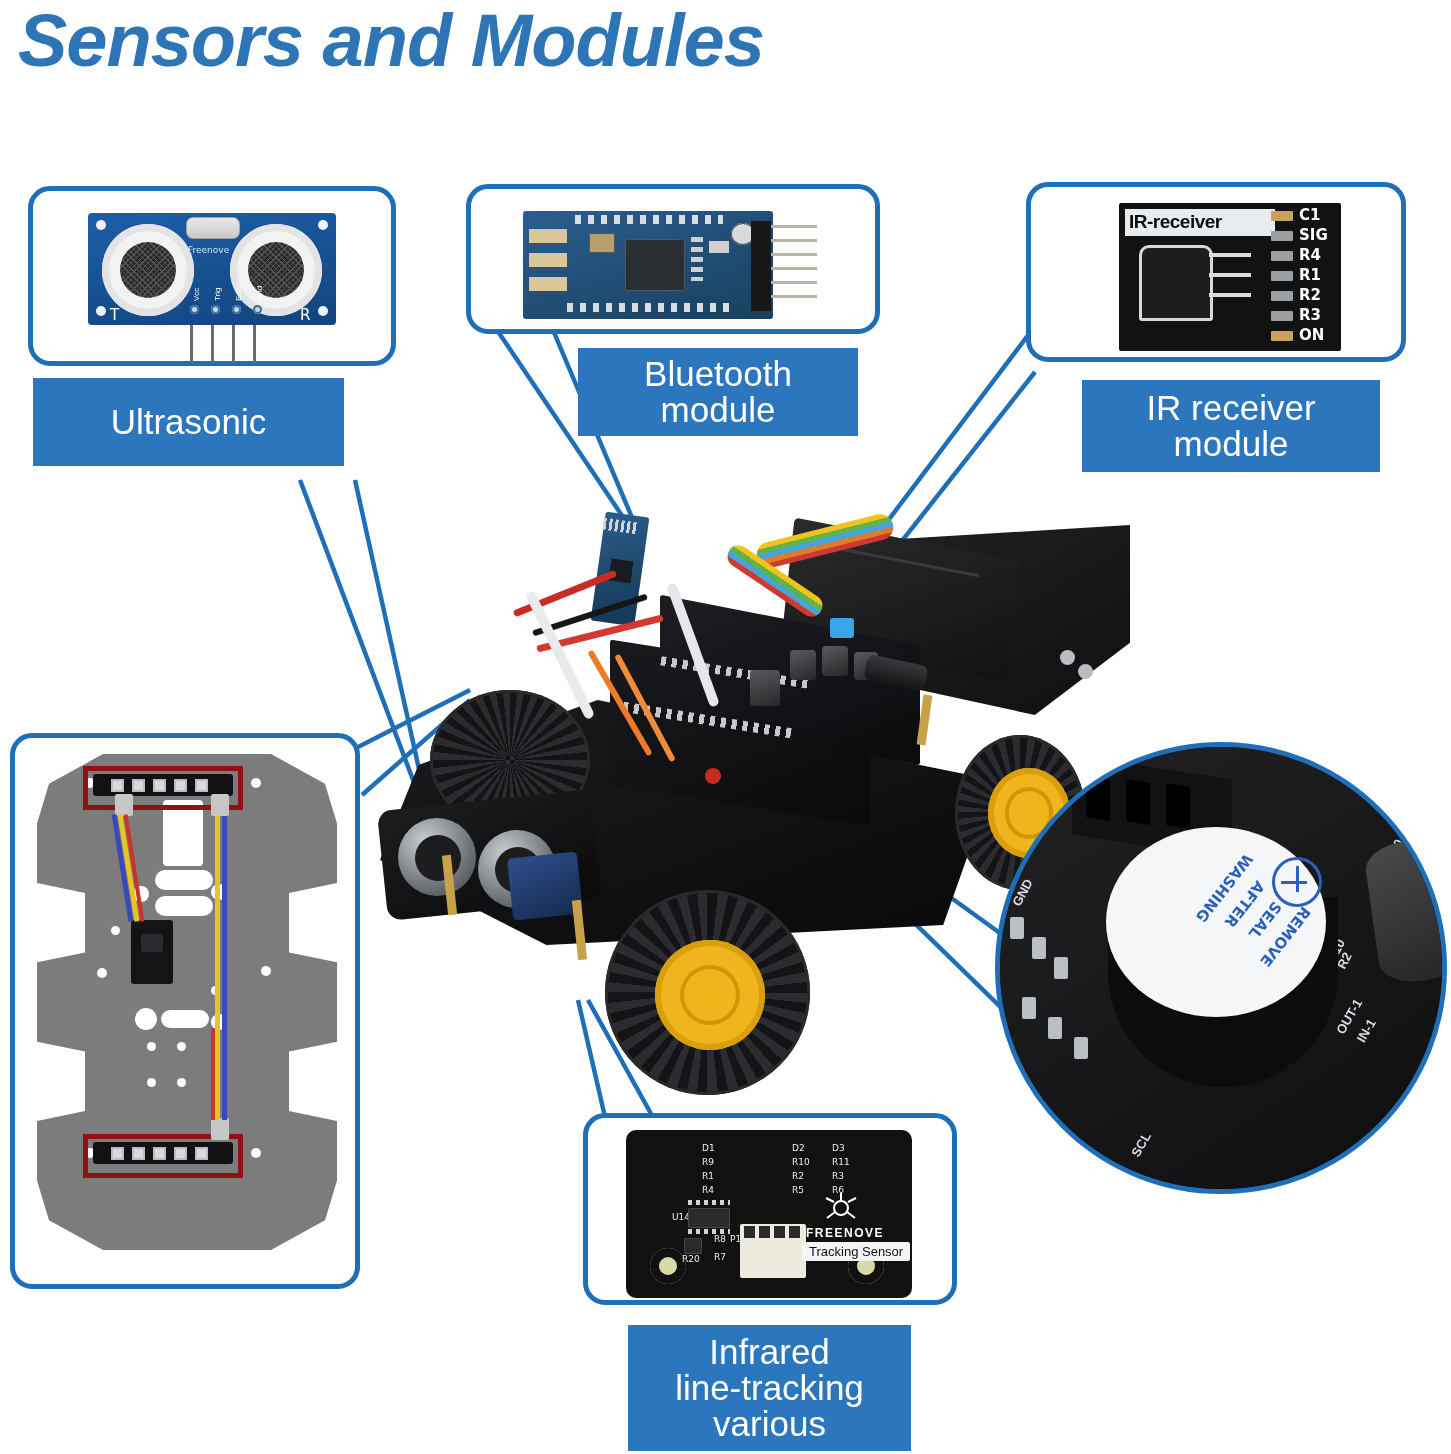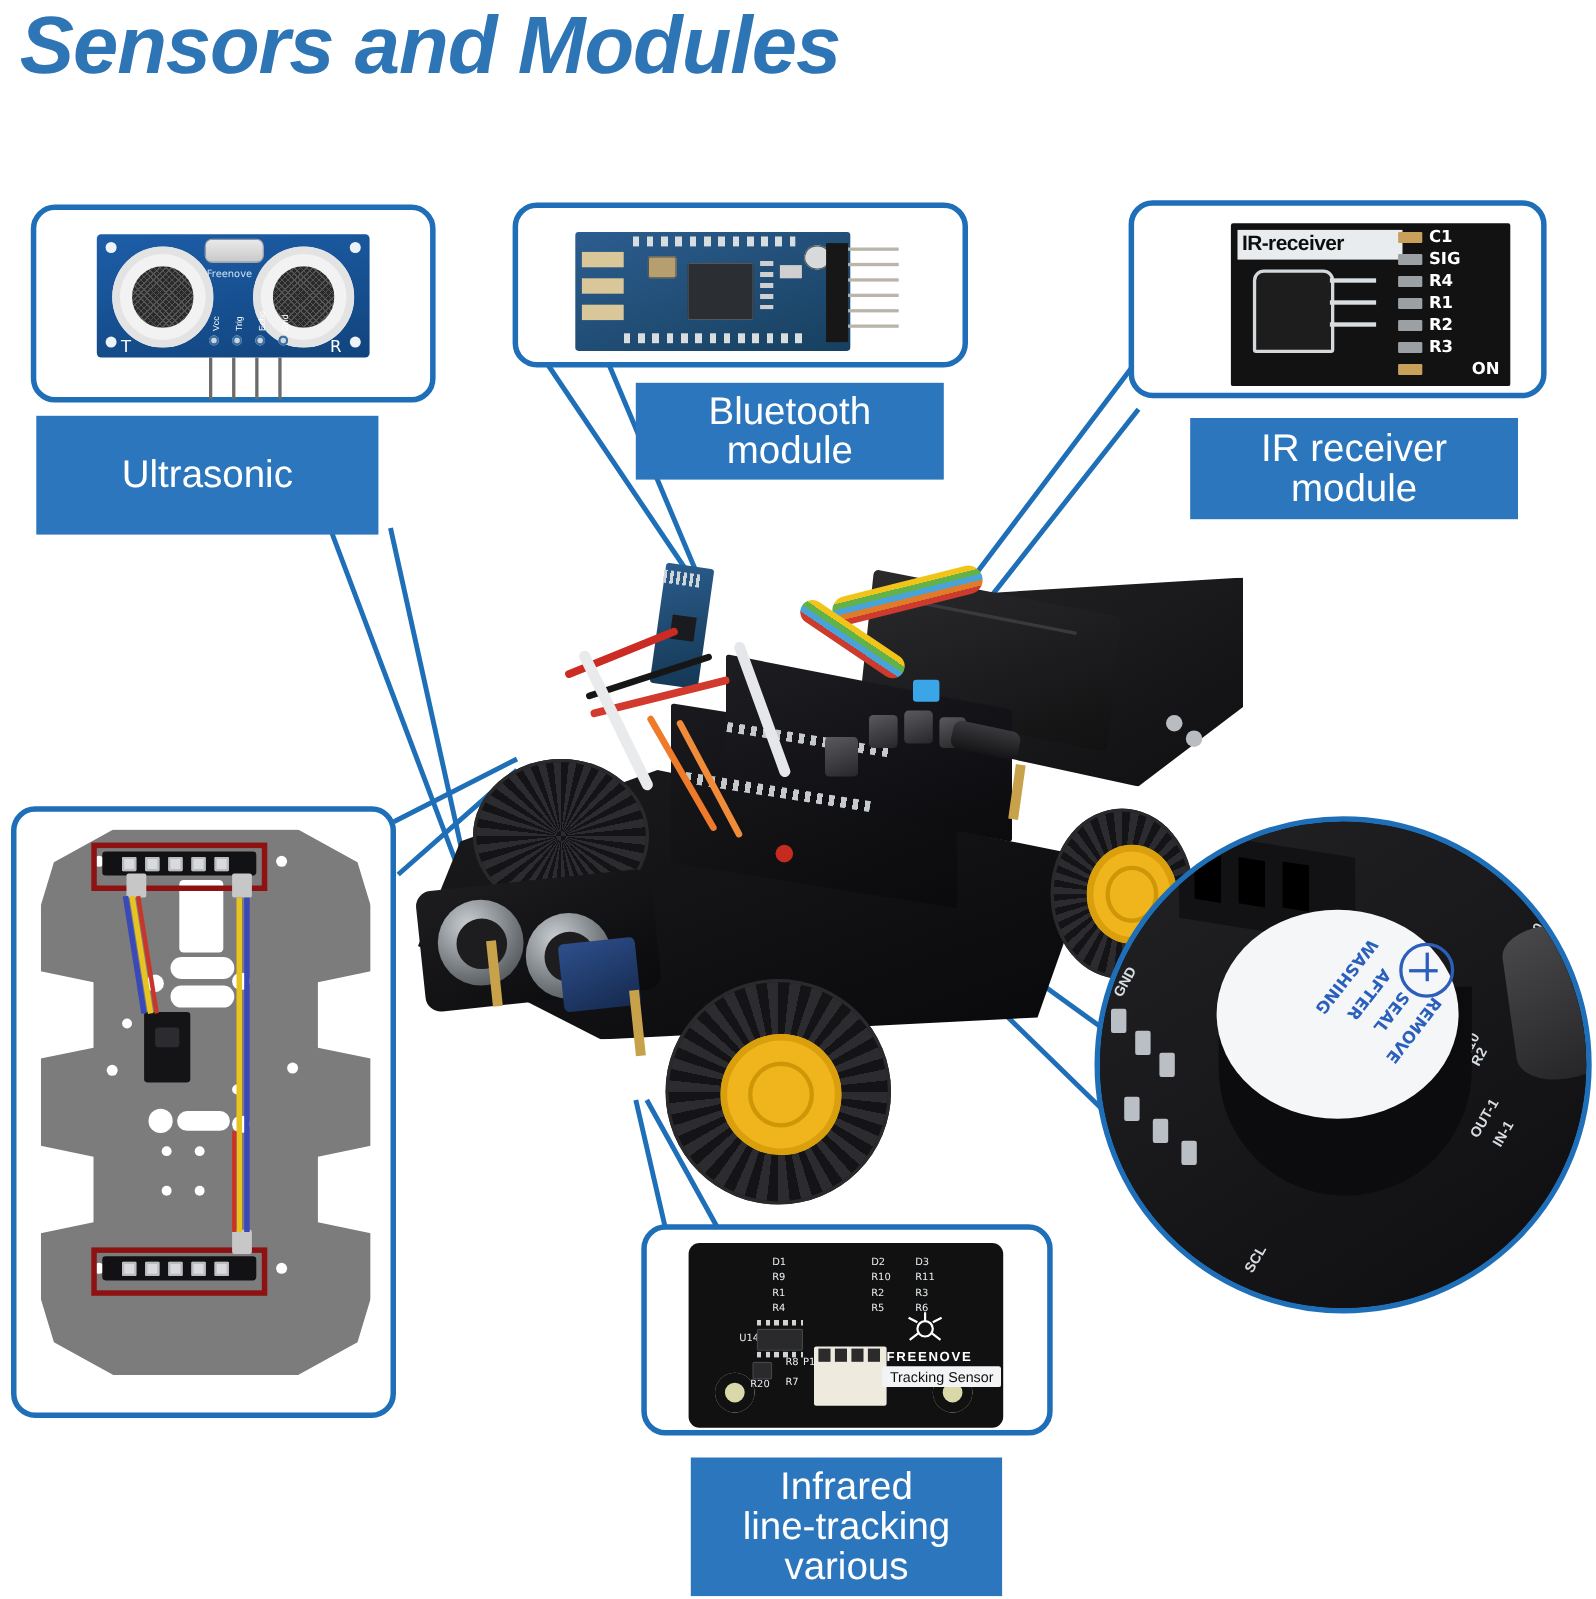--- a/index.html
+++ b/index.html
@@ -268,21 +268,21 @@
       <div class="us-txt" style="left:22px;top:93px;font-size:15px;color:#fff;">T</div>
       <div class="us-txt" style="left:212px;top:93px;font-size:15px;color:#fff;">R</div>
     </div>
 
     <div class="us-leg" style="left:157px;top:134px;height:38px;"></div>
     <div class="us-leg" style="left:178px;top:134px;height:38px;"></div>
     <div class="us-leg" style="left:199px;top:134px;height:38px;"></div>
     <div class="us-leg" style="left:220px;top:134px;height:38px;"></div>
   </div>
 
-  <div class="chip" style="left:33px;top:378px;width:311px;height:108px;font-size:35px;flex-direction:column;">
+  <div class="chip" style="left:33px;top:378px;width:311px;height:88px;font-size:35px;flex-direction:column;">
     <span>Ultrasonic</span>
   </div>
 
   <div class="frame" style="left:466px;top:184px;width:414px;height:150px;">
     <div class="bt-board" style="left:52px;top:22px;width:250px;height:108px;">
       <div class="bt-ant" style="left:6px;top:18px;width:38px;height:14px;"></div>
       <div class="bt-ant" style="left:6px;top:42px;width:38px;height:14px;"></div>
       <div class="bt-ant" style="left:6px;top:66px;width:38px;height:14px;"></div>
       <div class="bt-chip" style="left:102px;top:28px;width:60px;height:52px;"></div>
       <div class="bt-chip" style="left:66px;top:22px;width:26px;height:20px;background:#b59f6e;"></div>
@@ -300,21 +300,21 @@
       <div class="bt-pin" style="left:248px;top:84px;width:46px;"></div>
     </div>
   </div>
 
   <div class="chip" style="left:578px;top:348px;width:280px;height:88px;font-size:35px;flex-direction:column;">
     <span>Bluetooth</span>
     <span>module</span>
   </div>
 
   <div class="frame" style="left:1026px;top:182px;width:380px;height:180px;">
-    <div class="ir-board" style="left:88px;top:16px;width:254px;height:148px;">
+    <div class="ir-board" style="left:88px;top:16px;width:222px;height:148px;">
       <div class="ir-silk" style="left:6px;top:6px;width:150px;height:27px;"></div>
       <div class="ir-title" style="left:10px;top:8px;">IR-receiver</div>
 
       <div class="ir-can" style="left:20px;top:42px;width:68px;height:70px;"></div>
       <div class="ir-lead" style="left:90px;top:50px;width:42px;"></div>
       <div class="ir-lead" style="left:90px;top:70px;width:42px;"></div>
       <div class="ir-lead" style="left:90px;top:90px;width:42px;"></div>
 
       <div class="ir-res" style="left:152px;top:8px;width:22px;height:10px;background:#c9a05a;"></div>
       <div class="ir-res" style="left:152px;top:28px;width:22px;height:10px;"></div>
@@ -323,21 +323,21 @@
       <div class="ir-res" style="left:152px;top:88px;width:22px;height:10px;"></div>
       <div class="ir-res" style="left:152px;top:108px;width:22px;height:10px;"></div>
       <div class="ir-res" style="left:152px;top:128px;width:22px;height:10px;background:#c9a05a;"></div>
 
       <div class="ir-lbl" style="left:180px;top:3px;">C1</div>
       <div class="ir-lbl" style="left:180px;top:23px;">SIG</div>
       <div class="ir-lbl" style="left:180px;top:43px;">R4</div>
       <div class="ir-lbl" style="left:180px;top:63px;">R1</div>
       <div class="ir-lbl" style="left:180px;top:83px;">R2</div>
       <div class="ir-lbl" style="left:180px;top:103px;">R3</div>
-      <div class="ir-lbl" style="left:180px;top:123px;margin-left:39px;">ON</div>
+      <div class="ir-lbl" style="left:180px;top:123px;">ON</div>
     </div>
   </div>
 
   <div class="chip" style="left:1082px;top:380px;width:298px;height:92px;font-size:35px;flex-direction:column;">
     <span>IR receiver</span>
     <span>module</span>
   </div>
 
   <div class="frame" style="left:10px;top:733px;width:350px;height:556px;">
 

